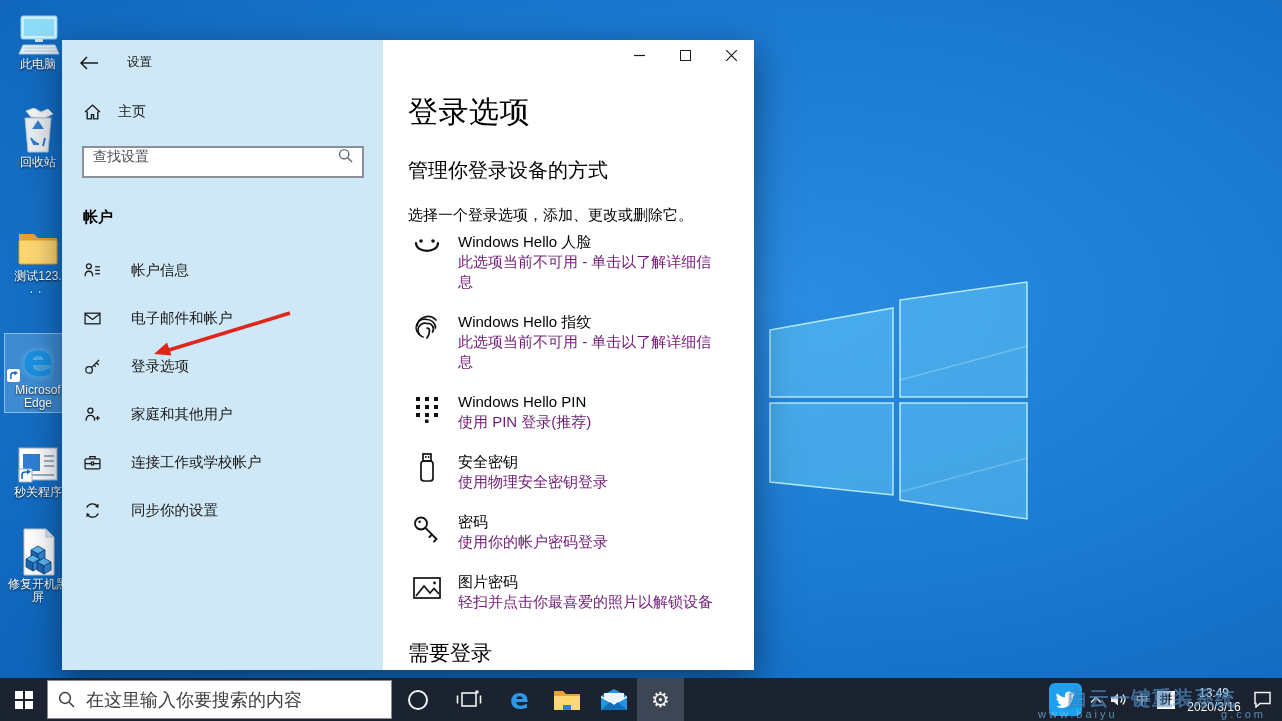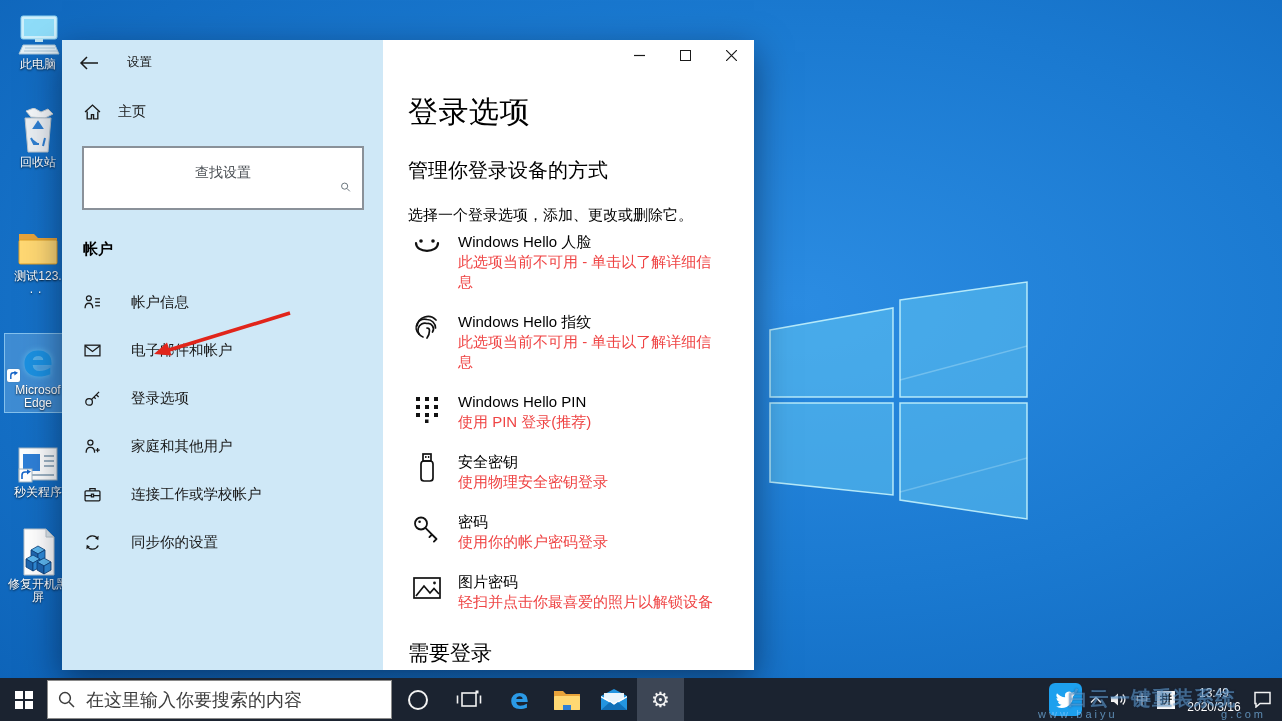--- a/index.html
+++ b/index.html
@@ -20,40 +20,40 @@
     display:flex;align-items:center;justify-content:center;box-shadow:0 0 1px #567;}
   
   .swin{position:absolute;left:62px;top:40px;width:692px;height:630px;display:flex;
     box-shadow:0 12px 34px rgba(0,10,30,.5);background:#fff;}
   .sidebar{width:321px;flex:none;background:#cfe8f7;position:relative;color:#1a1a1a;}
   .sb-top{display:flex;align-items:center;padding-top:14px;}
   .sb-back{margin-left:17px;width:22px;cursor:pointer;}
   .sb-title{margin-left:26px;font-size:12.5px;}
   .home-row{margin:32px 0 0 22px;display:flex;align-items:center;gap:17px;font-size:14px;}
   .search-box{margin:25px 19px 0 20px;height:28px;background:#fff;border:2px solid #8a9199;
-    display:flex;align-items:center;padding:16px 9px;font-size:14px;color:#4a4f54;flex-direction:column;}
+    display:flex;align-items:flex-start;padding:0 9px;font-size:14px;color:#4a4f54;}
   .search-box .mag{margin-left:auto;}
   .sb-section{margin:30px 0 0 21px;font-weight:bold;font-size:15px;color:#000;}
   .sb-items{margin-top:19px;}
   .sb-item{height:48px;display:flex;align-items:center;padding-left:22px;gap:30px;font-size:14.5px;cursor:pointer;}
   
   .content{flex:1;background:#fff;position:relative;overflow:hidden;color:#000;}
   .win-ctrl{position:absolute;top:0;right:0;display:flex;z-index:5;}
   .wc-btn{width:46px;height:31px;display:flex;align-items:center;justify-content:center;
     background:transparent;border:none;color:#1a1a1a;cursor:pointer;}
   .wc-box{width:9px;height:9px;border:1px solid #1a1a1a;display:inline-block;}
   .content-inner{padding:52px 40px 0 25px;}
   .ct-title{margin:0;font-size:30px;font-weight:300;letter-spacing:.5px;}
   .ct-sub{margin-top:24px;font-size:20px;font-weight:400;}
   .ct-intro{margin-top:22px;font-size:15px;}
   .opt-list{margin-top:7px;}
   .opt{display:flex;gap:13px;margin-bottom:20px;min-height:40px;cursor:pointer;}
   .opt .oicon{width:37px;flex:none;display:flex;justify-content:center;}
   .opt-title{font-size:15px;line-height:20px;color:#000;}
-  .opt-desc{font-size:15px;line-height:20px;color:#ef4444;}
+  .opt-desc{font-size:15px;line-height:20px;color:#701a75;}
   .ct-sec2{margin-top:27px;font-size:21px;font-weight:400;}
   .ct-q{margin-top:25px;font-size:15px;}
   .red-arrow{position:absolute;left:58px;top:260px;z-index:30;pointer-events:none;}
   
   .taskbar{position:absolute;left:0;bottom:0;width:1282px;height:43px;background:#1b2330;
     display:flex;align-items:center;z-index:40;color:#fff;}
   .tb-start{width:47px;height:43px;display:grid;place-items:center;cursor:pointer;}
   .winlogo{display:grid;grid-template-columns:8px 8px;grid-template-rows:8px 8px;gap:2px;}
   .winlogo span{background:#fff;}
   .tb-search{width:323px;height:37px;background:#fff;border:1px solid #8a8a8a;display:flex;

